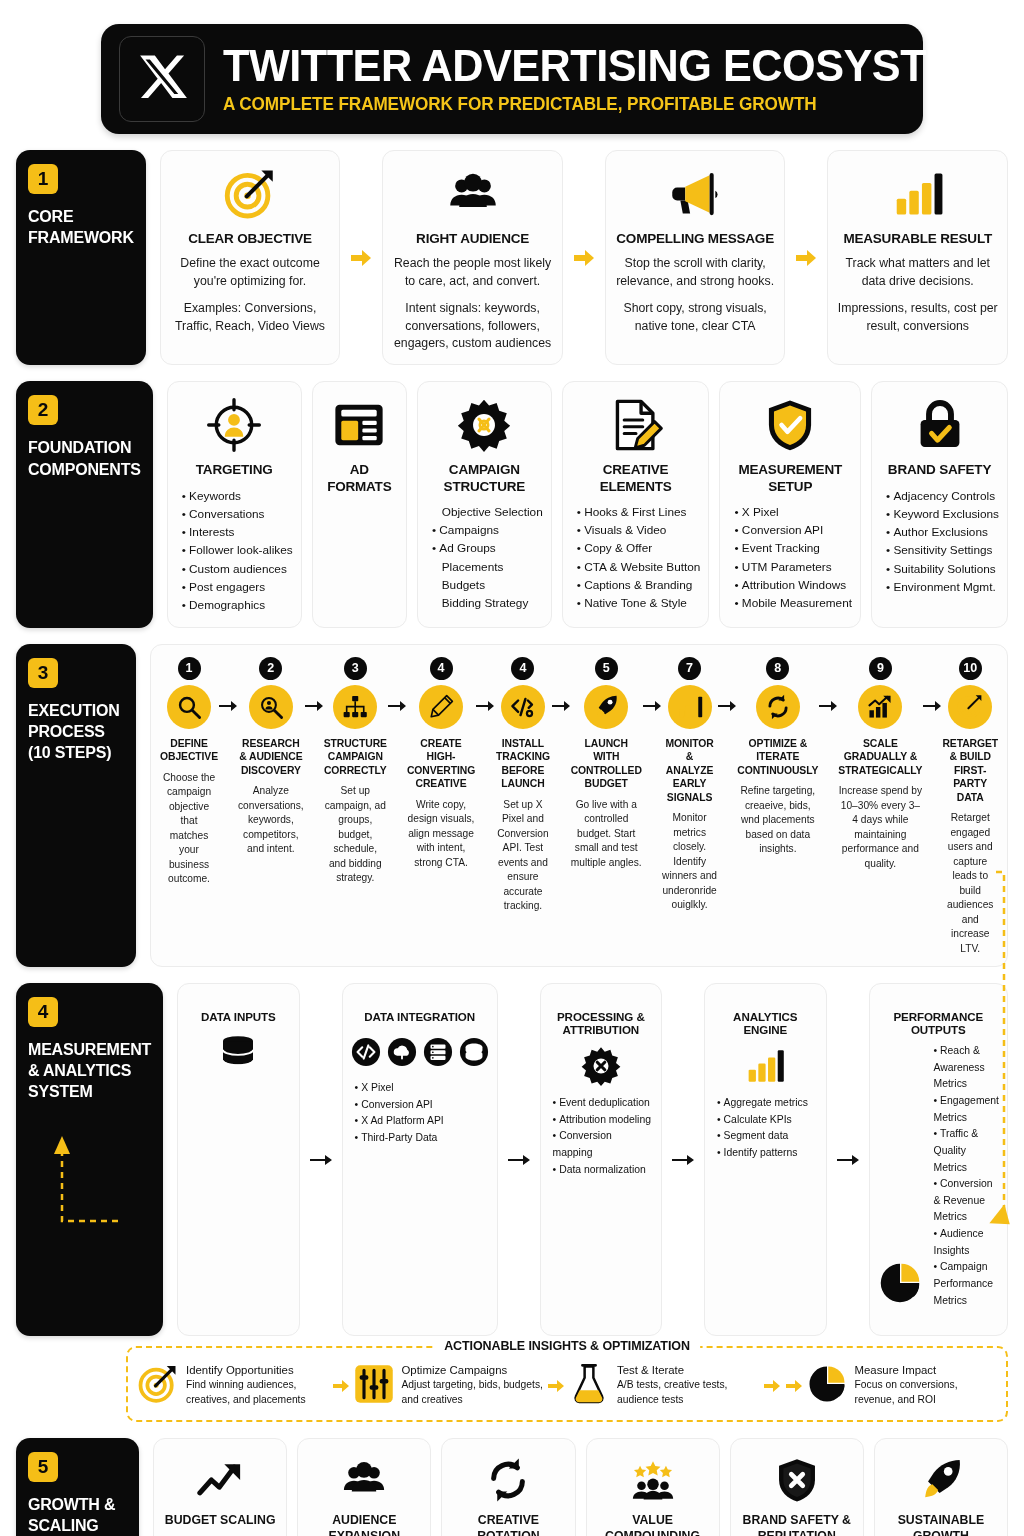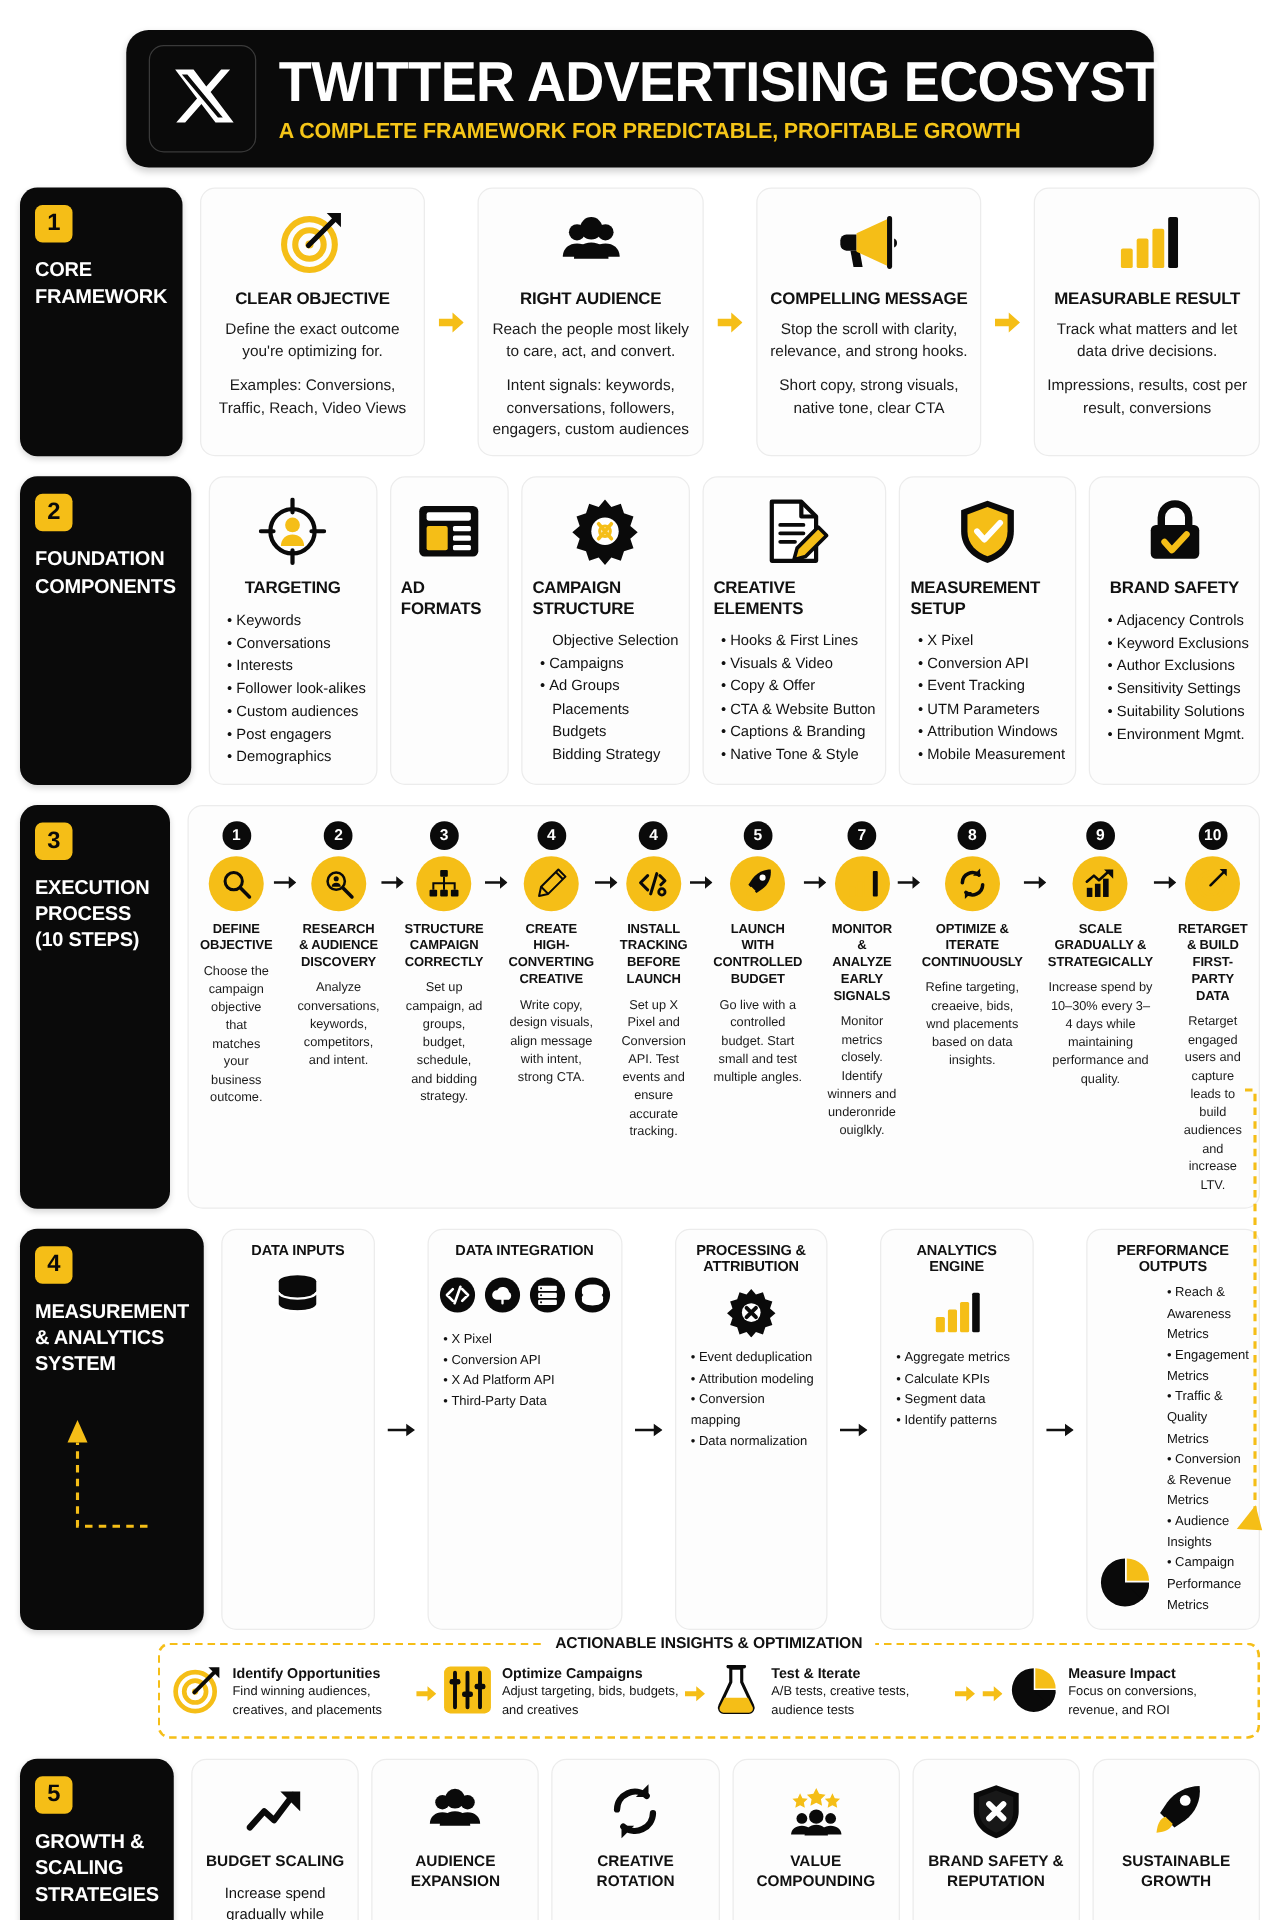--- a/index.html
+++ b/index.html
@@ -70,21 +70,21 @@
   .card {
     background: #fdfdfd;
     border: 1px solid #ececec;
     border-radius: 12px;
     padding: 12px 8px;
     flex: 1;
     display: flex; flex-direction: column; align-items: center;
   }
   .card-title {
     font-weight: 700; font-size: 13.5px; letter-spacing: -0.2px;
-    margin-bottom: 8px; line-height: 1.2;
+    text-align: center; margin-bottom: 8px; line-height: 1.2;
   }
   .card-body { font-size: 12.3px; line-height: 1.42; text-align: center; color: #1a1a1a; }
   .card-body.sub { margin-top: 10px; }
   .icon-wrap { height: 62px; display:flex; align-items:center; justify-content:center; margin-bottom: 6px; }
   .icon-wrap svg { display: block; }
 
   .arrow-h {
     flex: 0 0 22px; display: flex; align-items: center; justify-content: center;
     color: #F5BE17; font-size: 26px; line-height: 1;
   }
@@ -116,21 +116,21 @@
     font-weight: 700; font-size: 10.4px; text-align: center; line-height: 1.3;
     letter-spacing: -0.1px; margin-bottom: 7px;
   }
   .step-desc { font-size: 10.2px; line-height: 1.42; text-align: center; color: #1a1a1a; }
   .step-arrow { flex: 0 0 14px; display:flex; align-items:flex-start; justify-content:center;
      padding-top: 42px; color: #111; font-size: 14px; }
 
   
   .m-card {
     flex: 1; background: #fdfdfd; border: 1px solid #ececec; border-radius: 12px;
-    padding: 10px 8px; display: flex; flex-direction: column; align-items: center;
+    padding: 26px 8px; display: flex; flex-direction: column; align-items: center;
   }
   .m-title { font-weight: 700; font-size: 11.6px; text-align: center; margin-bottom: 7px; letter-spacing: -0.1px; }
   .m-bullets { font-size: 10.4px; line-height: 1.6; width: 100%; padding-left: 4px; }
   .m-bullets li { list-style: none; }
   .m-bullets li::before { content: "\2022\00a0 "; }
   .arrow-k { flex: 0 0 20px; display:flex; align-items:center; justify-content:center; font-size: 17px; color: #111; }
 
   .outputs-row { display: flex; gap: 8px; align-items: flex-end; width: 100%; }
 
   
@@ -138,21 +138,21 @@
     margin: 10px 0 0 110px;
     border: 2px dashed #F5BE17; border-radius: 10px;
     padding: 16px 10px 12px 10px; position: relative;
   }
   .insights-title {
     position: absolute; top: -9px; left: 50%; transform: translateX(-50%);
     background: #fff; padding: 0 10px; font-weight: 700; font-size: 12.5px; letter-spacing: -0.1px;
   }
   .insights-row { display: flex; align-items: center; gap: 4px; }
   .ins-item { display: flex; align-items: center; gap: 8px; flex: 1; }
-  .ins-txt-h { font-weight: 700; font-size: 11.4px; margin-bottom: 2px; }
+  .ins-txt-h { font-weight: 400; font-size: 11.4px; margin-bottom: 2px; }
   .ins-txt-b { font-size: 10.3px; line-height: 1.45; }
   .ins-arrow { flex: 0 0 18px; color: #F5BE17; display:flex; align-items:center; justify-content:center; }
 
   
   .g-card {
     flex: 1; background: #fdfdfd; border: 1px solid #ececec; border-radius: 12px;
     padding: 14px 8px; display: flex; flex-direction: column; align-items: center;
   }
   .g-title { font-weight: 700; font-size: 12.3px; text-align: center; margin-bottom: 8px; line-height:1.25; }
   .g-body { font-size: 11.8px; line-height: 1.45; text-align: center; }

